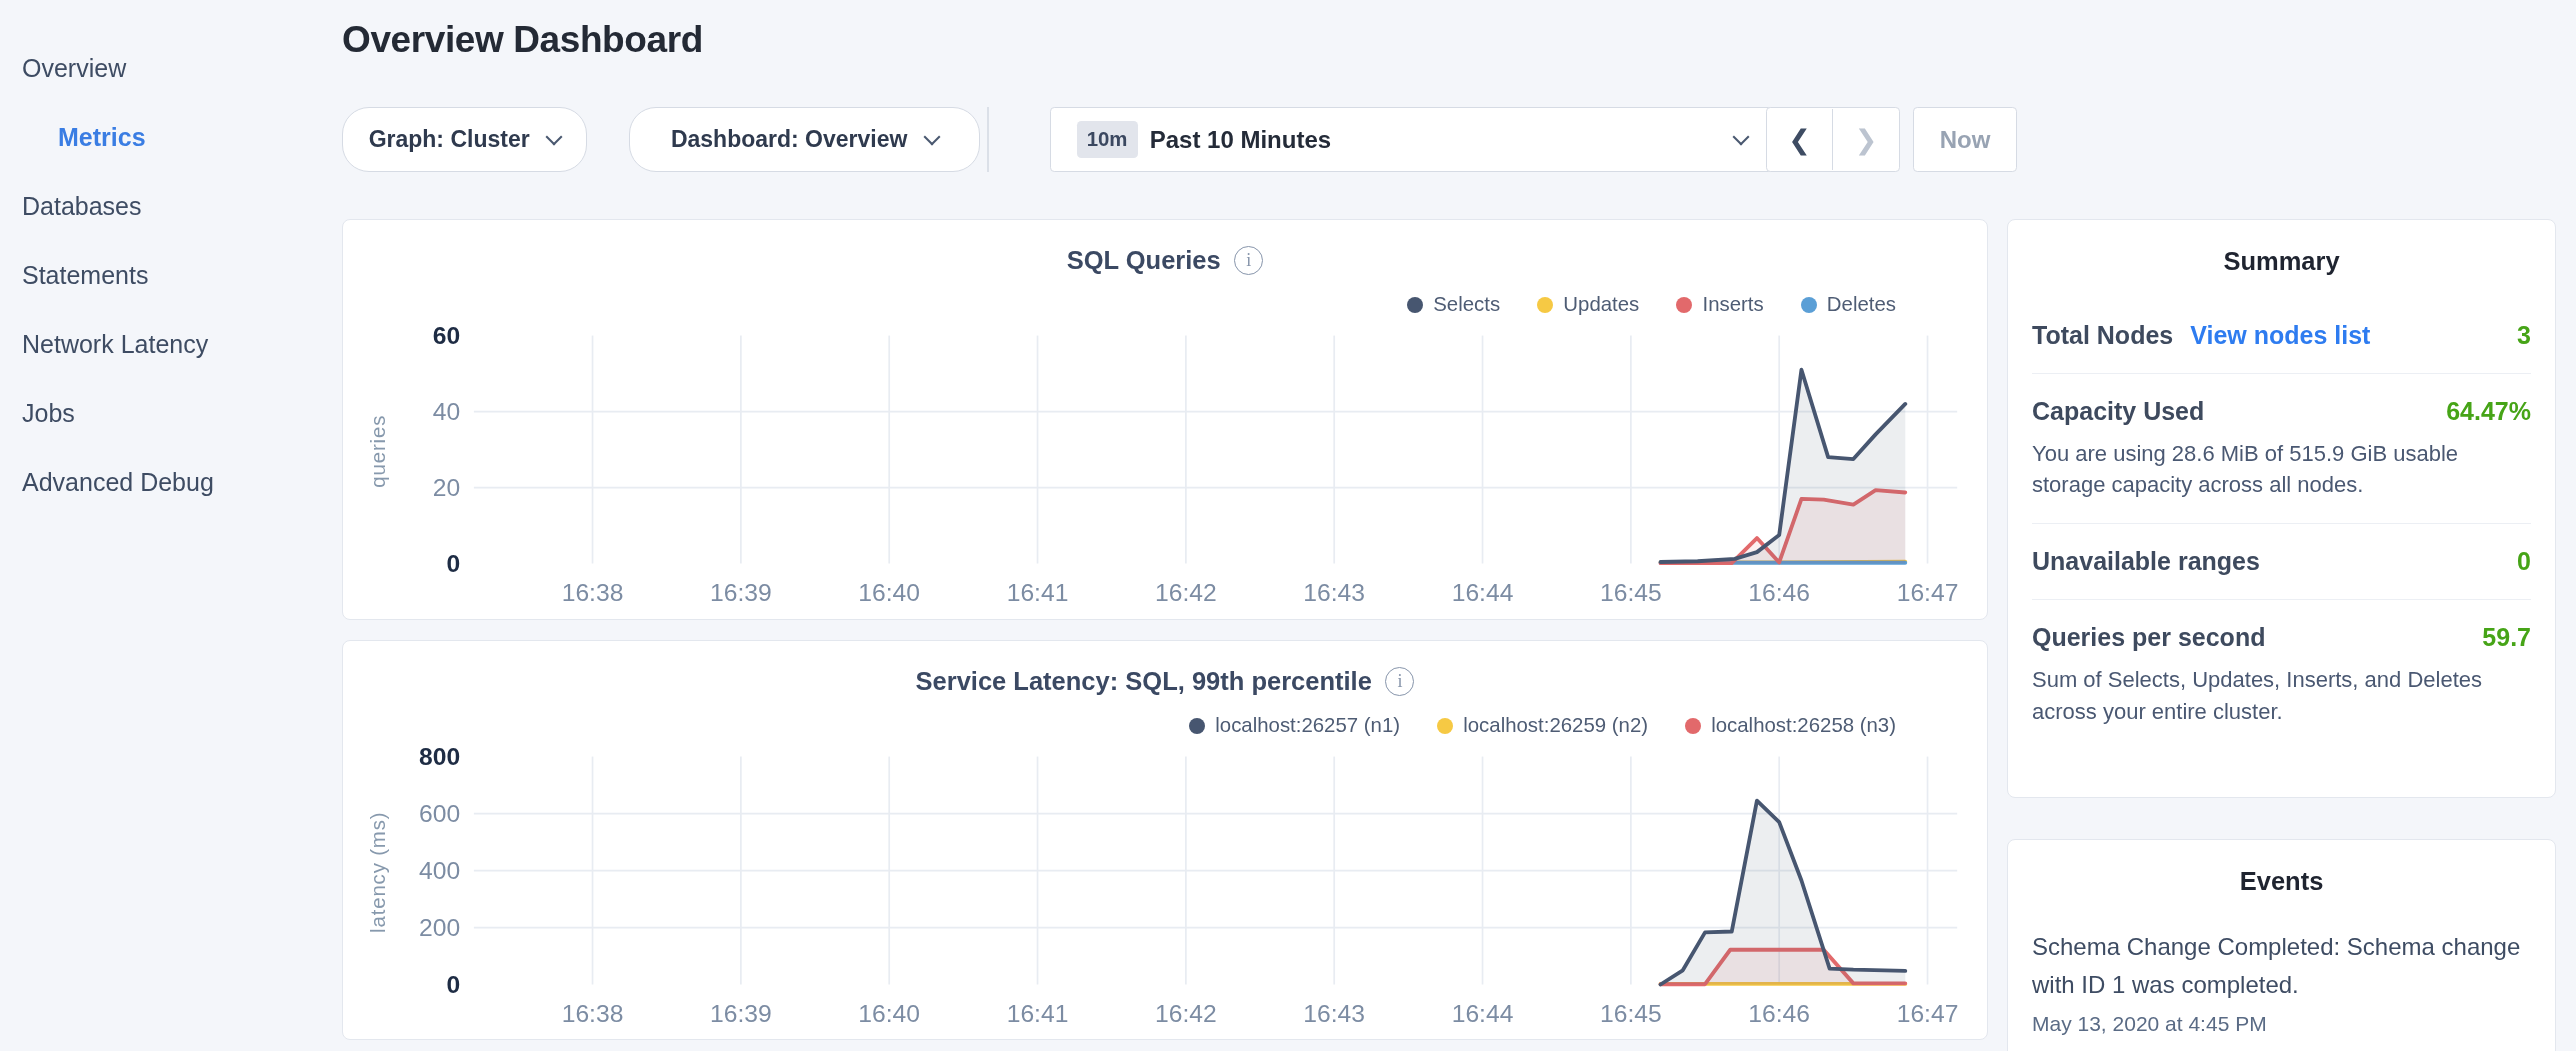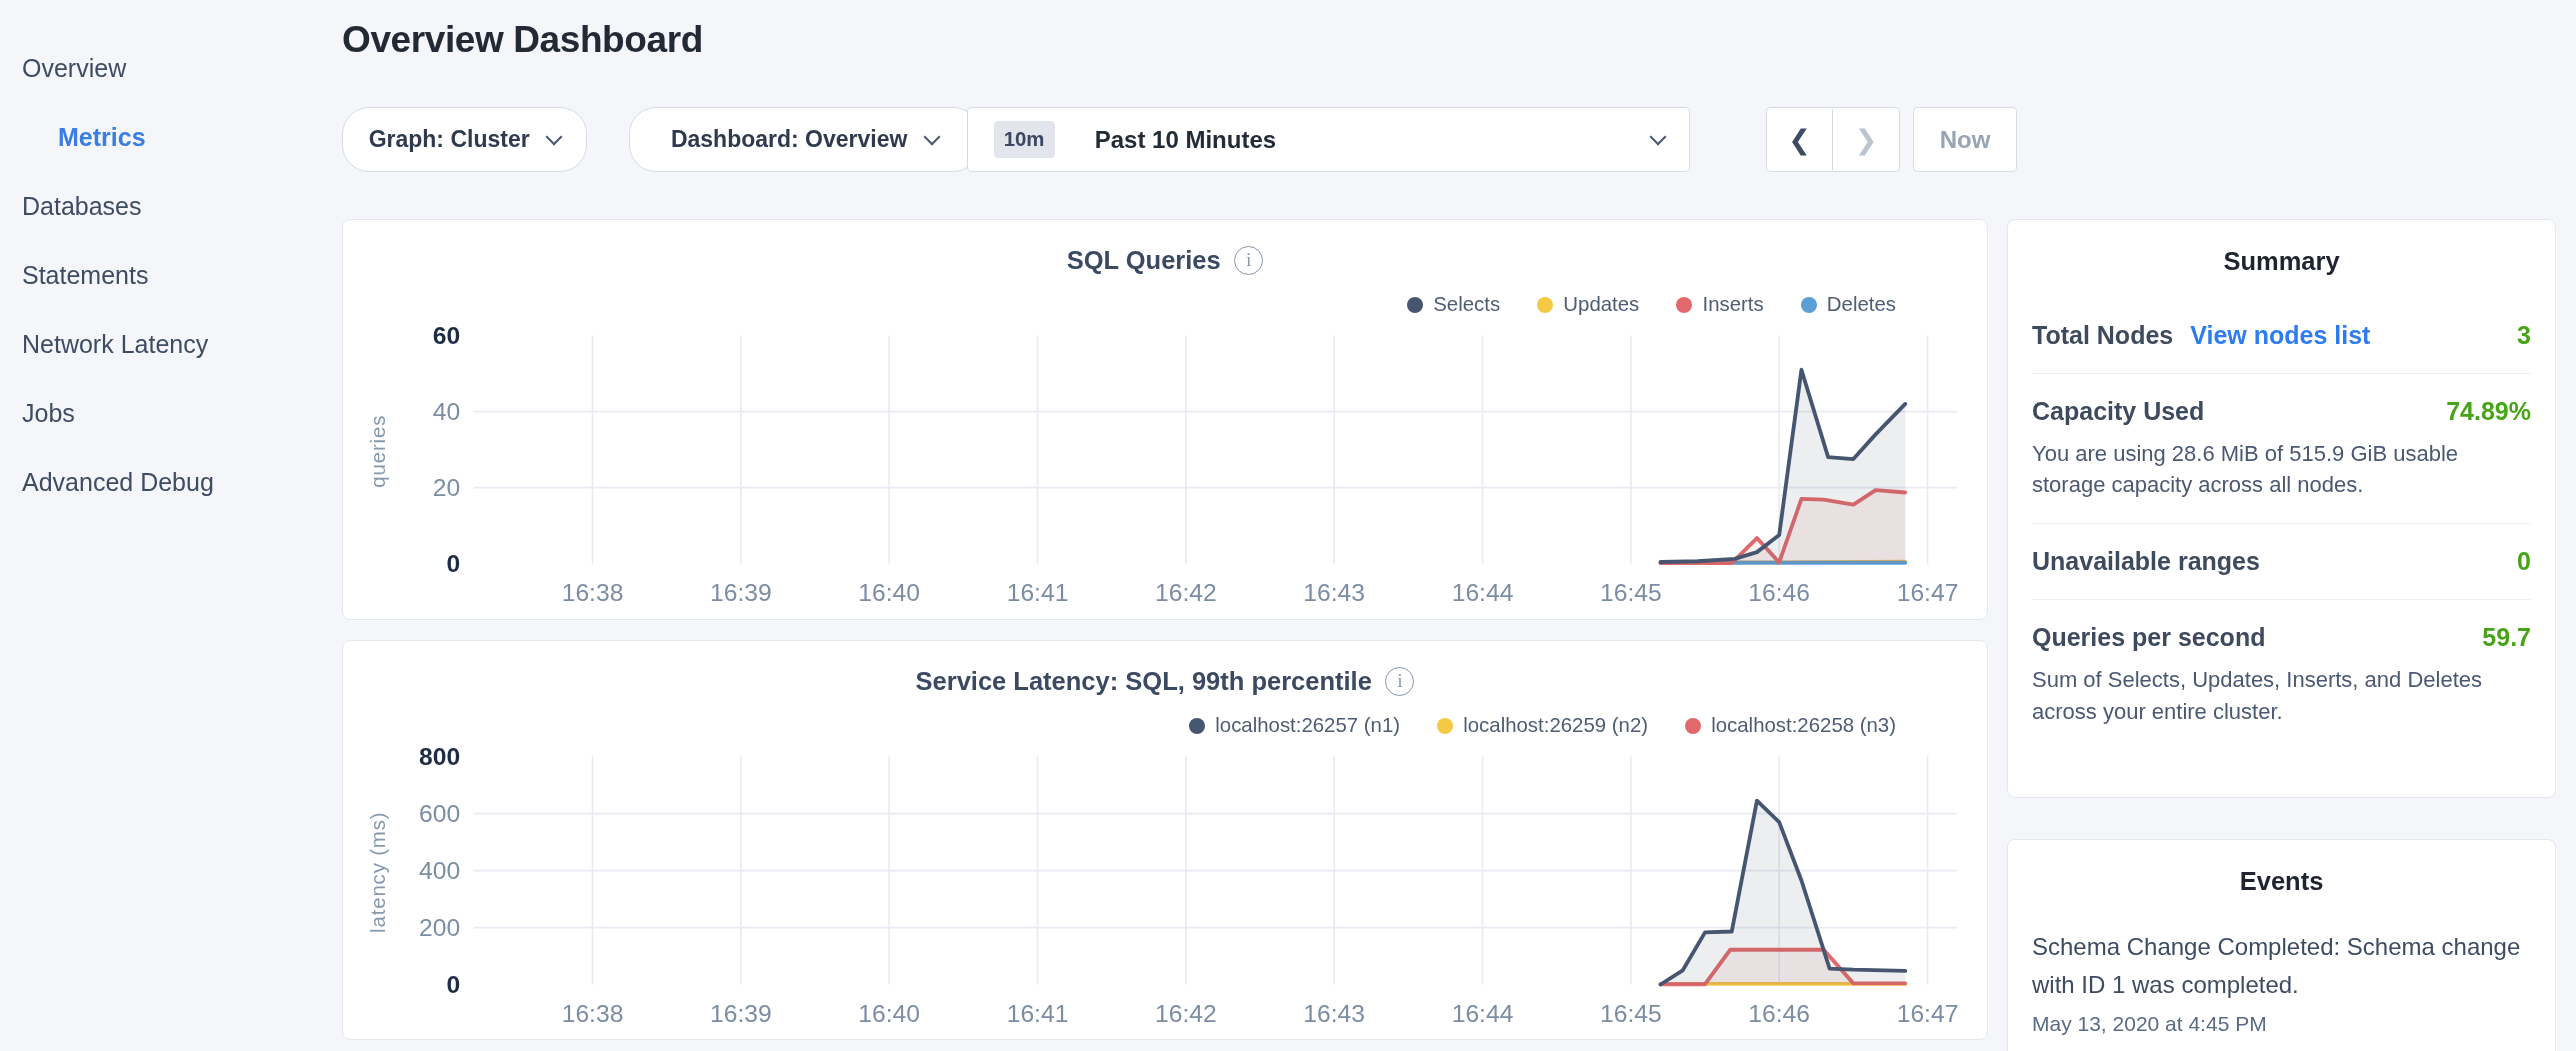--- a/index.html
+++ b/index.html
@@ -27,21 +27,21 @@
          border:1.7px solid #d6dbe4; border-radius:4.3px;
          display:flex; align-items:center; justify-content:center; }
   .dropdown { gap:18.7px; font-size:23px; font-weight:700; color:#2f3a4e; cursor:pointer;border-radius:27px; }
   #dd-graph { left:342px; width:245px; }
   #dd-dash  { left:629px; width:351px; }
   .chev-down {
     width:12px; height:12px; border-right:2.6px solid #4a5870; border-bottom:2.6px solid #4a5870;
     transform:rotate(45deg); margin-top:-6px; display:inline-block;
   }
   .ctl-divider { position:absolute; left:987px; top:107px; width:1.7px; height:65px; background:#dbe0e8; }
-  .time-picker { left:967px; width:723px; justify-content:flex-start; padding:0 25.5px; gap:40px; cursor:pointer; }
+  .time-picker { left:1050px; width:723px; justify-content:flex-start; padding:0 25.5px; gap:12px; cursor:pointer; }
   .time-badge {
     background:#e2e5ec; color:#3b4860; font-size:20.4px; font-weight:700;
     padding:6.8px 10.2px; border-radius:4.3px;
   }
   .time-label { font-size:24px; font-weight:700; color:#242b38; flex:1; }
   .nav-group { left:1766px; width:134px; padding:0; overflow:hidden; }
   .nav-btn { width:67px; height:61px; display:flex; align-items:center; justify-content:center;
              font-size:27px; cursor:pointer; }
   .nav-btn.prev { color:#3e4c63; border-right:1.7px solid #d6dbe4; }
   .nav-btn.next { color:#bcc4d0; }
@@ -237,21 +237,21 @@
     <div class="summary-row">
       <div class="summary-row-top">
         <span class="s-label">Total Nodes</span>
         <a class="s-link">View nodes list</a>
         <span class="s-value">3</span>
       </div>
     </div>
     <div class="summary-row">
       <div class="summary-row-top">
         <span class="s-label">Capacity Used</span>
-        <span class="s-value">74.89%</span>
+        <span class="s-value">64.47%</span>
       </div>
       <p class="s-desc">You are using 28.6 MiB of 515.9 GiB usable storage capacity across all nodes.</p>
     </div>
     <div class="summary-row">
       <div class="summary-row-top">
         <span class="s-label">Unavailable ranges</span>
         <span class="s-value">0</span>
       </div>
     </div>
     <div class="summary-row">

